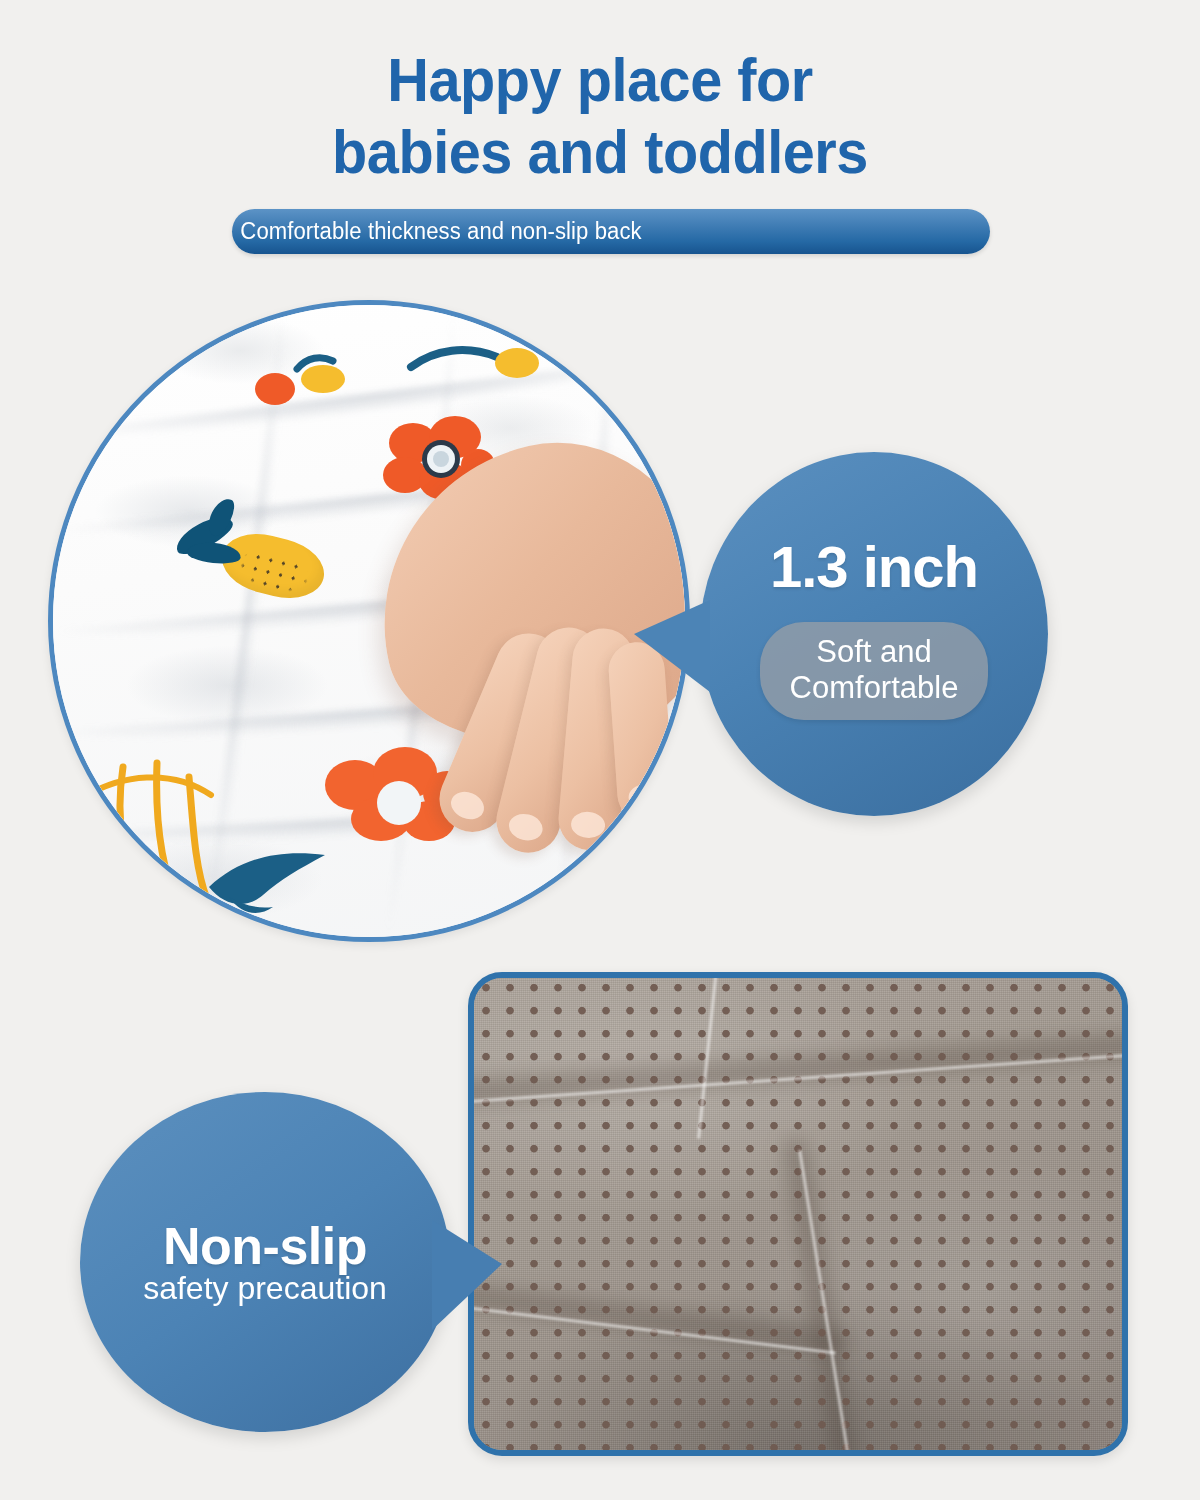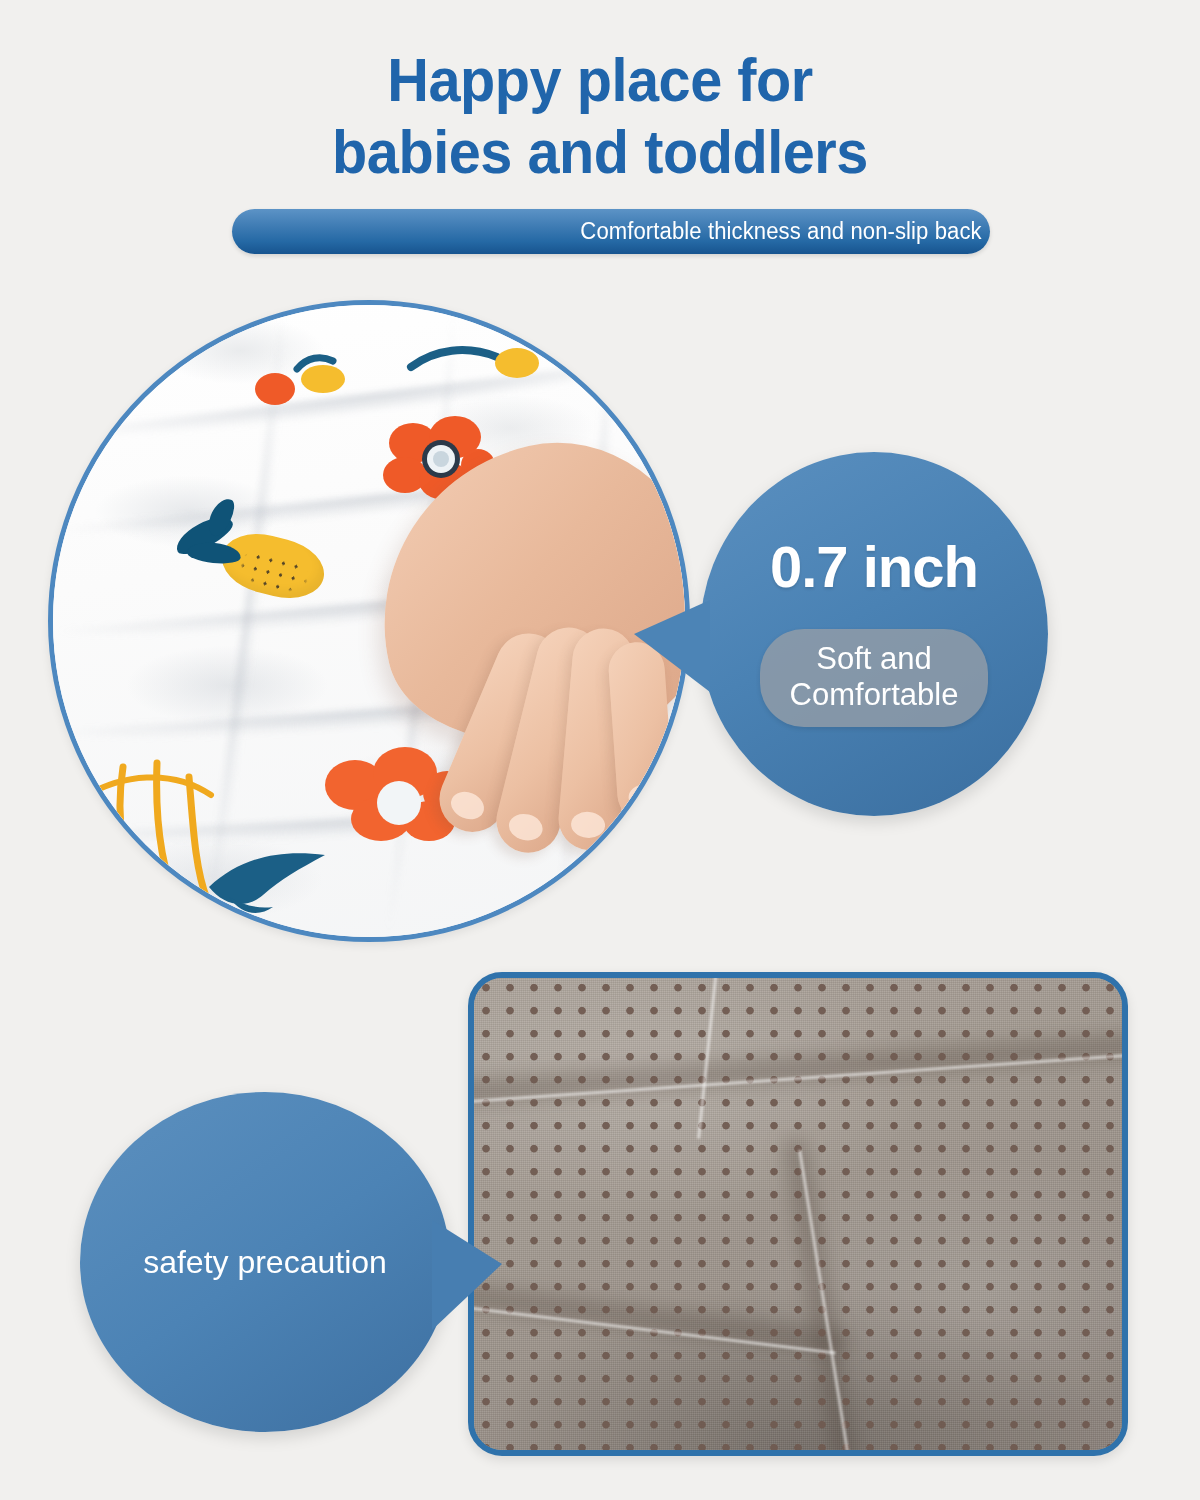--- a/index.html
+++ b/index.html
@@ -24,21 +24,21 @@
     font-family:"Liberation Sans","DejaVu Sans",sans-serif;
     transform:scaleX(0.93);
     transform-origin:50% 50%;
     white-space:pre-line;
   }
   .subpill{
     position:absolute;left:232px;top:209px;width:758px;height:45px;
     border-radius:23px;
     background:linear-gradient(to bottom,#5c93c6 0%,#3f7cb4 38%,#2569a5 72%,#17548f 100%);
     box-shadow:0 2px 4px rgba(0,0,0,0.13);
-    display:flex;align-items:center;justify-content:flex-end;
+    display:flex;align-items:center;justify-content:flex-start;
   }
   .subpill-text{
     color:#ffffff;font-size:23px;letter-spacing:0.1px;
     transform:scaleX(0.96);
   }
 
   
   .circle-wrap{
     position:absolute;left:48px;top:300px;width:642px;height:642px;
     border-radius:50%;
@@ -142,21 +142,21 @@
     border-top:34px solid transparent;
     border-bottom:58px solid transparent;
     border-right:76px solid #4c84b6;
   }
   .big-metric{
     color:#ffffff;font-size:58px;font-weight:bold;line-height:1;
     letter-spacing:-1px;
     text-shadow:0 2px 3px rgba(0,0,0,.12);
   }
   .grey-pill{
-    margin-top:33px;
+    margin-top:26px;
     background:rgba(150,157,167,0.78);
     border-radius:44px;
     padding:12px 30px 14px;
     text-align:center;
     color:#ffffff;font-size:31px;line-height:36px;
     white-space:pre-line;
     box-shadow:0 2px 5px rgba(0,0,0,.10);
   }
 
   
@@ -342,36 +342,37 @@
         <div class="nail" style="left:13px;bottom:12px;"></div>
       </div>
       <div class="finger f4">
         <div class="nail" style="left:11px;bottom:12px;"></div>
       </div>
     </div>
   </div>
 
   <div class="bubble-top">
     <div class="tail"></div>
-    <div class="big-metric">0.7 inch</div>
+    <div class="big-metric">1.3 inch</div>
     <div class="grey-pill">Soft and
 Comfortable</div>
   </div>
 
   <div class="photo-bottom">
     <div class="nonslip-base"></div>
     <div class="weave"></div>
     <div class="shade d1"></div>
     <div class="shade d2"></div>
     <div class="shade d3"></div>
     <div class="dots"></div>
     <div class="chan c1"></div>
     <div class="chan c2"></div>
     <div class="chan c3"></div>
     <div class="chan c4"></div>
   </div>
 
   <div class="bubble-bottom">
     <div class="tail-r"></div>
+    <div class="nonslip-title">Non-slip</div>
     <div class="nonslip-sub">safety precaution</div>
   </div>
 
 </div>
 
 </body></html>

